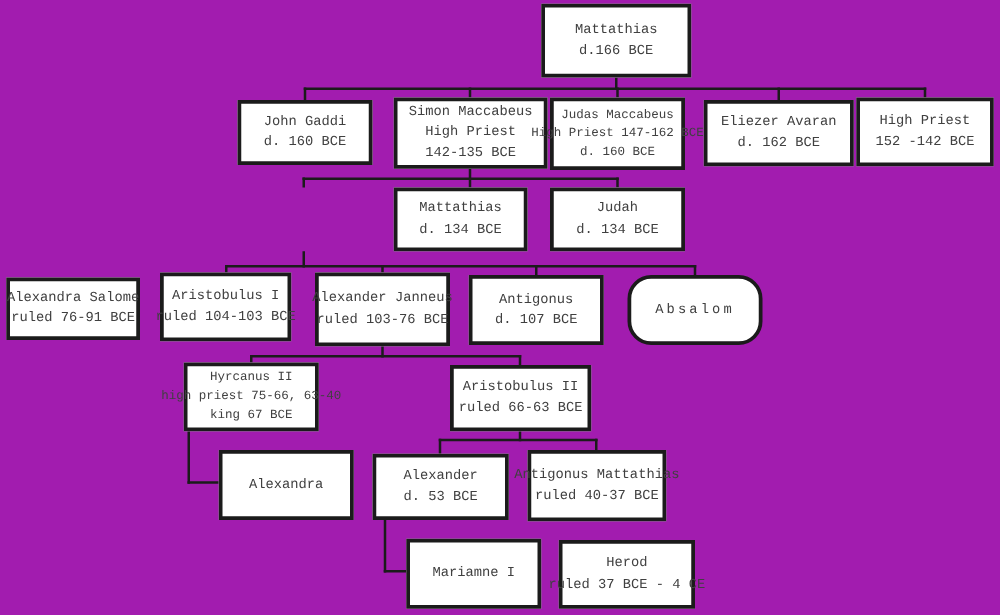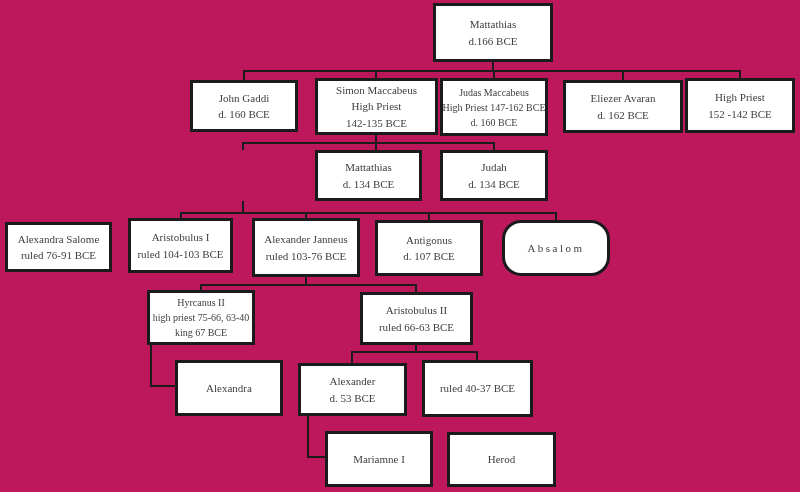--- a/index.html
+++ b/index.html
@@ -1,18 +1,18 @@
 <!DOCTYPE html>
 <html><head>
 <meta charset="utf-8">
 <style>
   html,body{margin:0;padding:0;background:#ffffff;}
   .stage{
-    position:relative;width:800px;height:492px;background:#be185d;
-    font-family:Liberation Serif, serif;overflow:hidden;
+    position:relative;width:800px;height:492px;background:#a21caf;
+    font-family:Liberation Mono, monospace;overflow:hidden;
   }
   .node{
     position:absolute;box-sizing:border-box;
     border:3px solid #1b1b1b;background:#ffffff;
     display:flex;flex-direction:column;justify-content:center;align-items:center;
     text-align:center;color:#404040;font-size:11px;line-height:1.5;
   }
   .node span{white-space:nowrap;}
   .node.small{font-size:10px;}
   .node.spread{letter-spacing:2.5px;border-radius:19px;}
@@ -127,23 +127,25 @@
   </div>
 
   <div class="node" style="left:175px;top:360px;width:108px;height:56px">
     <span>Alexandra</span>
   </div>
   <div class="node" style="left:298px;top:363px;width:109px;height:53px">
     <span>Alexander</span>
     <span>d. 53 BCE</span>
   </div>
   <div class="node" style="left:422px;top:360px;width:111px;height:57px">
+    <span>Antigonus  Mattathias</span>
     <span>ruled 40-37 BCE</span>
   </div>
 
   <div class="node" style="left:325px;top:431px;width:108px;height:56px">
     <span>Mariamne I</span>
   </div>
   <div class="node" style="left:447px;top:432px;width:109px;height:55px">
     <span>Herod</span>
+    <span>ruled 37 BCE - 4 CE</span>
   </div>
 
 </div>
 
 </body></html>

